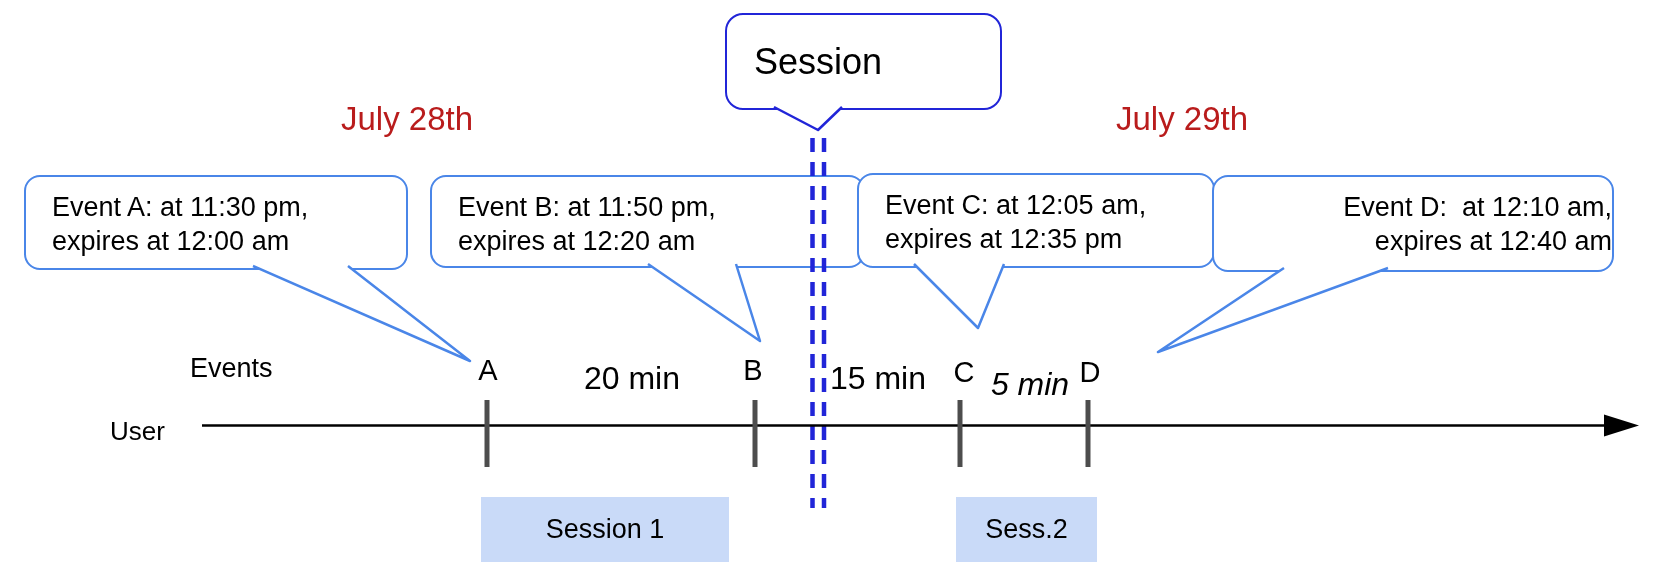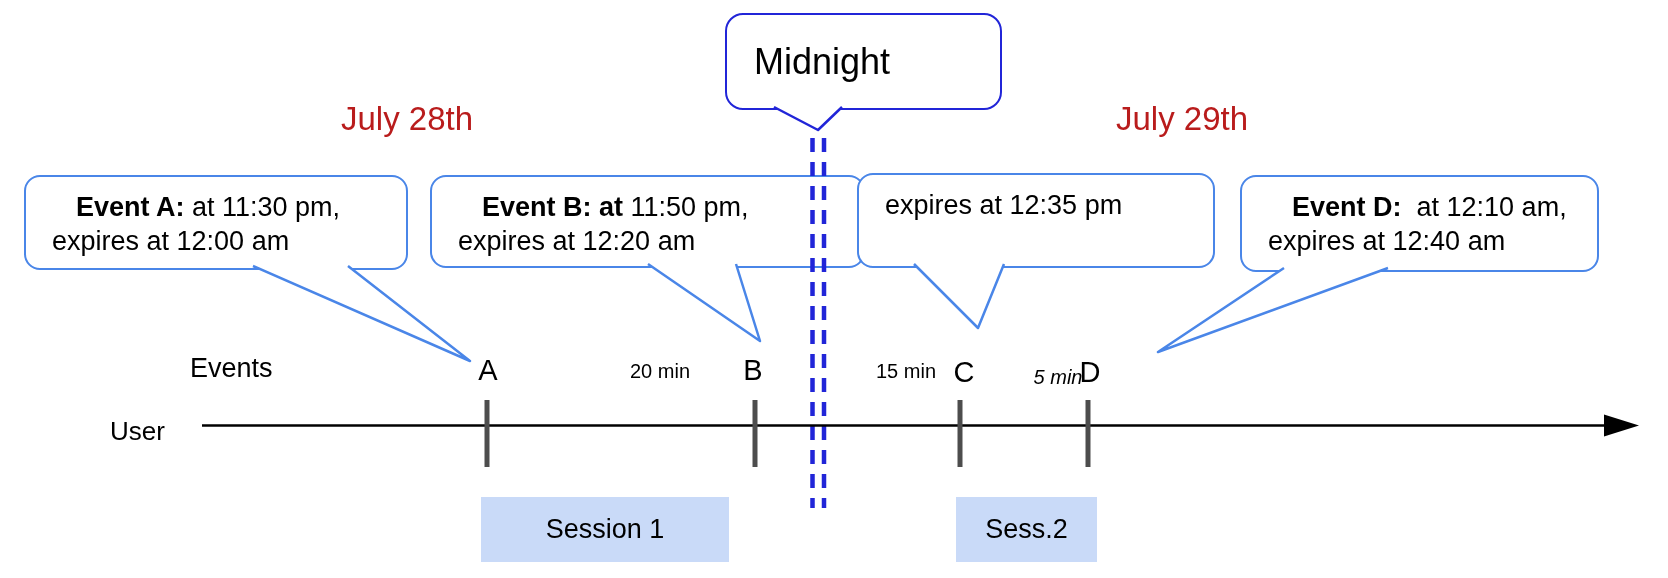--- a/index.html
+++ b/index.html
@@ -35,40 +35,39 @@
   .event-bubble {
     background: #ffffff;
     border: 2.5px solid #4a86e8;
     border-radius: 16px;
     font-size: 27px;
     line-height: 34px;
     padding: 13px 0 0 26px;
     box-sizing: border-box;
   }
   .event-bubble .bline { white-space: pre-wrap; }
-  .event-bubble b { font-weight: bold; margin-left: 24px; }
+  .event-bubble b { font-weight: normal; }
 
   #bubble-a { left: 24px;   top: 175px; width: 384px; height: 95px; }
   #bubble-b { left: 430px;  top: 175px; width: 435px; height: 93px; }
   #bubble-c { left: 857px;  top: 173px; width: 358px; height: 95px; }
-  #bubble-d { left: 1240px; top: 175px; width: 359px; height: 97px; }
+  #bubble-d { left: 1212px; top: 175px; width: 402px; height: 97px; text-align: right; }
 
   .events-label { left: 190px; top: 353px; font-size: 27px; }
   .user-label   { left: 110px; top: 416px; font-size: 26px; }
 
   .tick-label {
     font-size: 29px;
     transform: translateX(-50%);
     white-space: nowrap;
   }
   .interval-label {
-    font-size: 20px;
+    font-size: 32px;
     transform: translateX(-50%);
     white-space: nowrap;
-    margin-left: 28px;
   }
 
   .session-box {
     background: #c9daf8;
     font-size: 27px;
     text-align: center;
     line-height: 65px;
     height: 65px;
     top: 497px;
   }
@@ -84,34 +83,35 @@
 </style>
 </head>
 <body>
 
 <div id="canvas">
 
   <div class="abs date-title" style="left:407px; top:100px;">July 28th</div>
   <div class="abs date-title" style="left:1182px; top:100px;">July 29th</div>
 
   <div class="abs midnight-bubble">
-    <span>Midnight</span>
+    <span>Session</span>
   </div>
 
   <div id="bubble-a" class="abs event-bubble">
     <div class="bline"><b>Event A:</b><span> at 11:30 pm,</span></div>
     <div class="bline">expires at 12:00 am</div>
   </div>
 
   <div id="bubble-b" class="abs event-bubble">
     <div class="bline"><b>Event B: at</b><span> 11:50 pm,</span></div>
     <div class="bline">expires at 12:20 am</div>
   </div>
 
   <div id="bubble-c" class="abs event-bubble">
+    <div class="bline"><b>Event C:</b><span> at 12:05 am,</span></div>
     <div class="bline">expires at 12:35 pm</div>
   </div>
 
   <div id="bubble-d" class="abs event-bubble">
     <div class="bline"><b>Event D:</b><span>  at 12:10 am,</span></div>
     <div class="bline">expires at 12:40 am</div>
   </div>
 
   <div class="abs events-label">Events</div>
   <div class="abs user-label">User</div>

